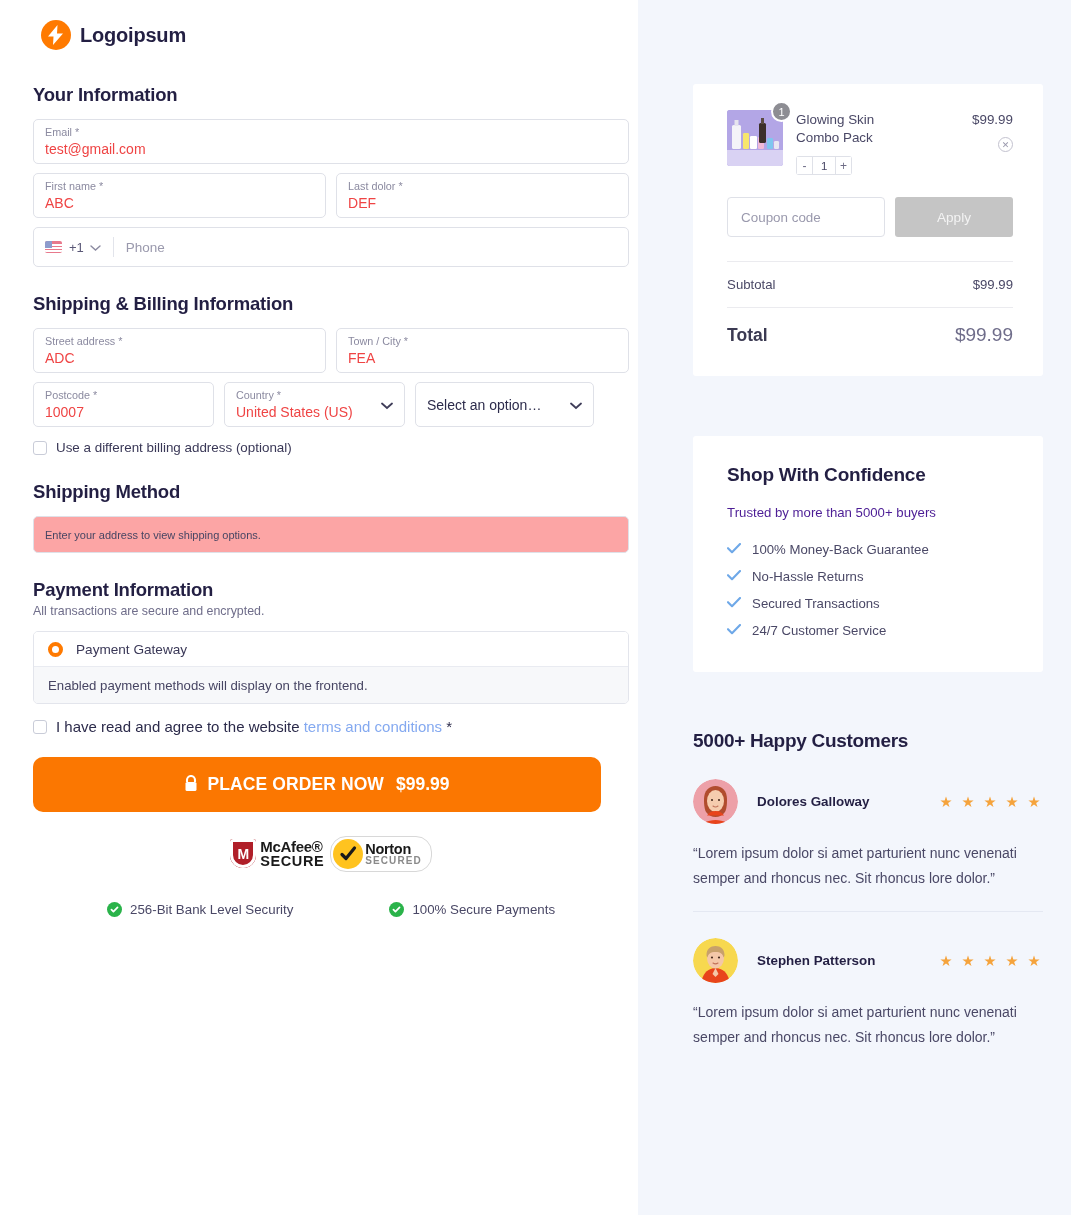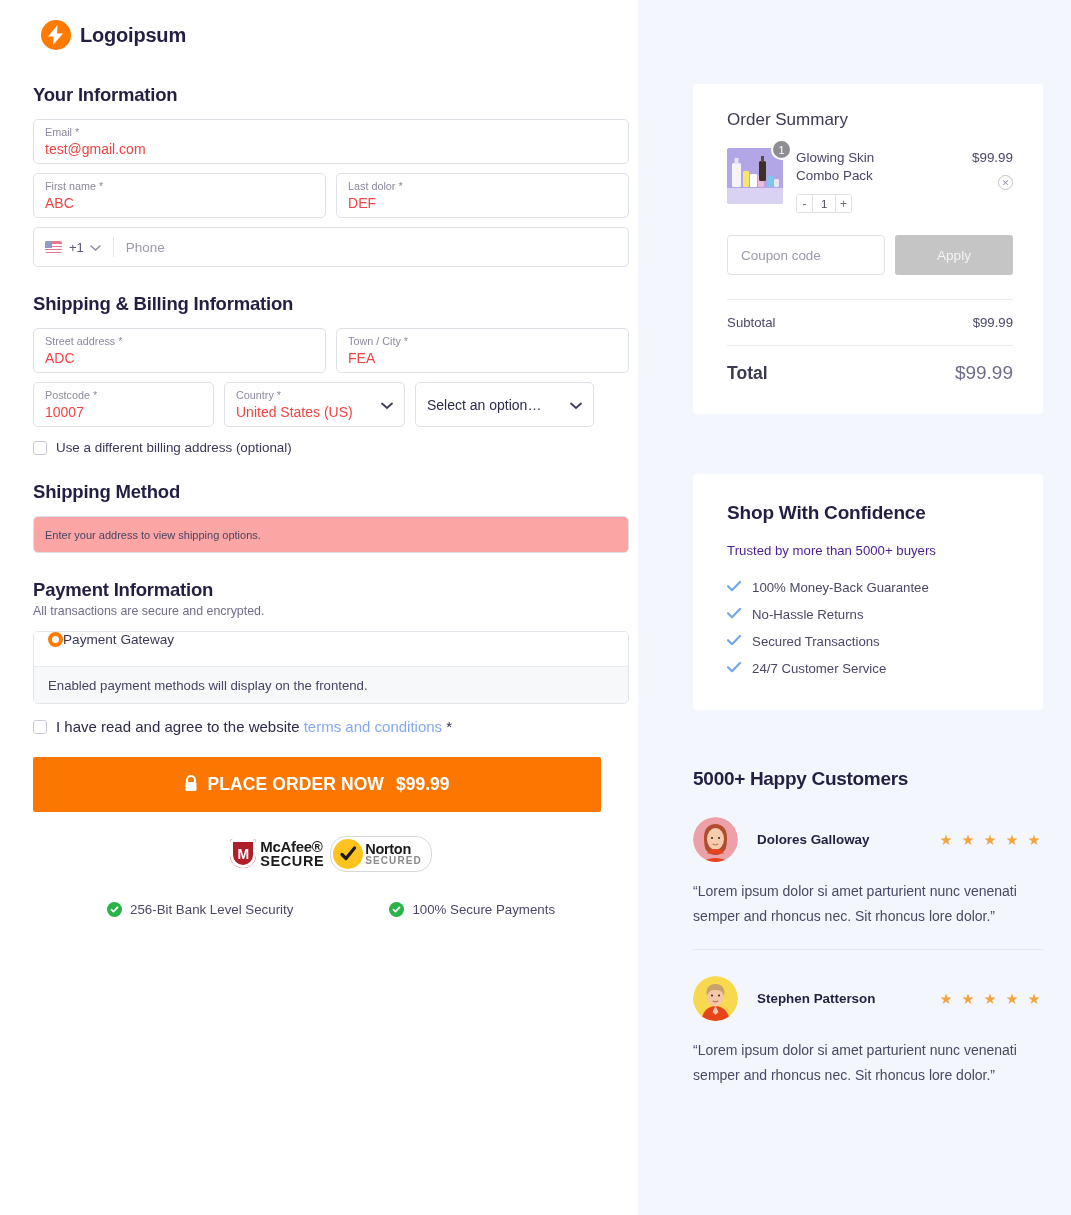--- a/index.html
+++ b/index.html
@@ -74,36 +74,36 @@
   .chk-label { font-size: 13.4px; color: #3a3857; }
 
   .ship-box {
     border: 1px solid #dfe1e8; border-radius: 5px; background: #fca5a5;
     height: 37px; display: flex; align-items: center; padding: 0 11px;
     font-size: 11px; color: #474563; margin-top: 8px;
   }
 
   
   .pay-box { border: 1px solid #e3e5ec; border-radius: 5px; overflow: hidden; margin-top: 3px; }
-  .pay-head { display: flex; height: 34px; padding: 0 14px; background: #fff; }
+  .pay-head { display: flex; align-items: center; gap: 13px; height: 34px; padding: 0 14px; background: #fff; }
   .radio { width: 15px; height: 15px; border-radius: 50%; border: 4px solid #ff7a00; background: #fff; flex: none; }
   .pay-name { font-size: 13.6px; color: #3a3857; }
   .pay-body {
     border-top: 1px solid #e9ebf1; background: #f7f8fa;
     height: 37px; display: flex; align-items: center; padding: 0 14px;
     font-size: 13.2px; color: #474563;
   }
 
   .terms-row { display: flex; align-items: center; gap: 9px; margin-top: 14px; }
   .terms-txt { font-size: 15px; color: #2c2b4b; }
   .terms-link { color: #84a9f0; }
   .terms-star { color: #2c2b4b; }
 
   .order-btn {
-    margin-top: 22px; height: 55px; background: #fb7701; border: none; border-radius: 2px;
+    margin-top: 22px; height: 55px; background: #fb7701; border: none; border-radius: 10px;
     width: 568px; display: flex; align-items: center; justify-content: center; gap: 9px;
     cursor: pointer;
   }
   .order-btn .lbl { color: #fff; font-size: 17.5px; font-weight: bold; letter-spacing: .1px; }
   .order-btn .amt { color: #fff; font-size: 17.5px; font-weight: bold; margin-left: 3px; }
 
   
   .badges { display: flex; justify-content: center; align-items: center; gap: 6px; margin-top: 24px; }
   .mcafee { display: flex; align-items: center; gap: 4px; }
   .shield { width: 26px; height: 29px; background: #b01f29; position: relative;
@@ -361,21 +361,20 @@
             </svg>
         </span>
         <span>100% Secure Payments</span>
       </div>
     </div>
   </div>
 
   <div class="right">
 
     <div class="card summary">
-      <h3 class="card-title">Order Summary</h3>
 
       <div class="item">
         <div class="thumb-wrap">
           <div class="thumb">
             <svg width="56" height="56" viewBox="0 0 56 56">
               <rect width="56" height="56" fill="#b3a6e6"></rect>
               <rect y="40" width="56" height="16" fill="#d9d2f3"></rect>
               <rect x="5" y="15" width="9" height="24" rx="1.6" fill="#f4f3f8"></rect>
               <rect x="7.5" y="10" width="4" height="6" fill="#e6e4ee"></rect>
               <rect x="16" y="23" width="6" height="16" rx="1.3" fill="#f7e66e"></rect>

